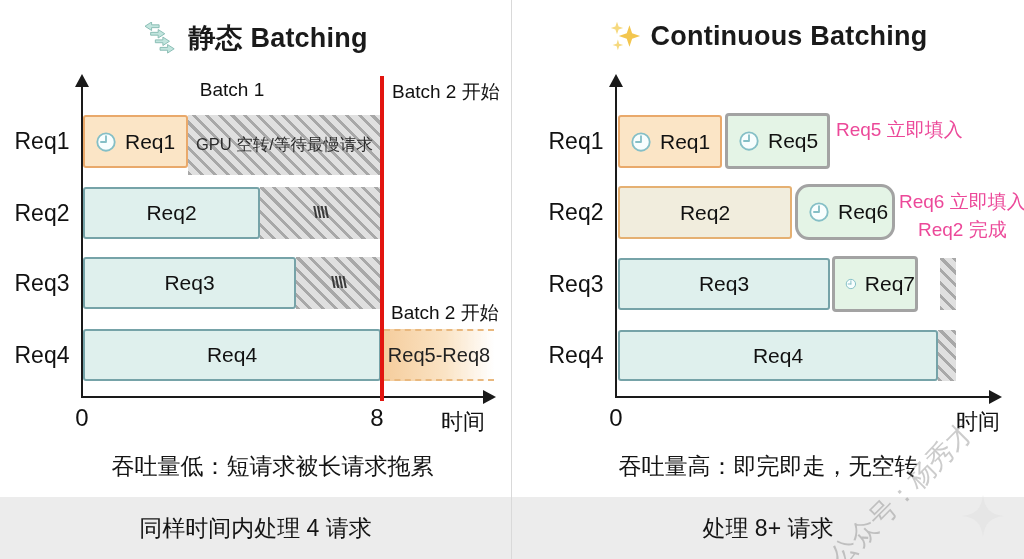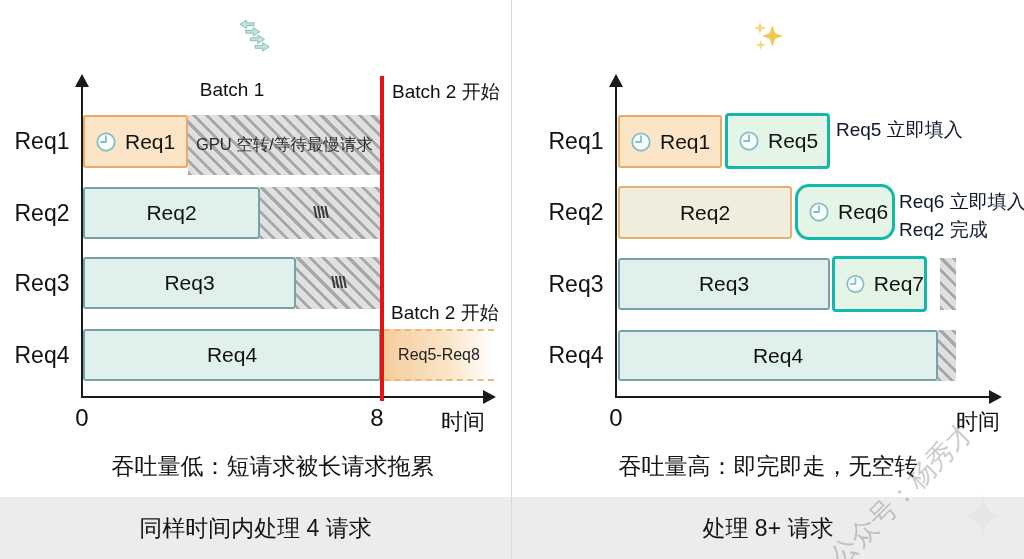--- a/index.html
+++ b/index.html
@@ -14,60 +14,61 @@
     font-size:27px; font-weight:600; letter-spacing:0.2px; }
   .batch-label { font-size:19px; color:#111; }
   .row-label { display:flex; align-items:center; justify-content:center;
     font-size:23px; color:#111; }
   .bar { display:flex; align-items:center; justify-content:center;
     font-size:21px; color:#111; border-radius:3px; }
   .bar.start { justify-content:flex-start; padding-left:10px; gap:8px; }
   .orange { background:#FBE5C6; border:2px solid #E9A96B; }
   .cream  { background:#F1EDDD; border:2px solid #E5B072; }
   .teal   { background:#DFF0ED; border:2px solid #76A3A8; }
-  .green  { background:#E4F4E6; border:3px solid #14b8a6; border-radius:4px; }
+  .green  { background:#E4F4E6; border:3px solid #a3a3a3; border-radius:4px; }
   .hatch  { background-color:#E0E0E0;
     background-image:repeating-linear-gradient(45deg,#A8A8A8 0 3px,transparent 3px 9px);
     display:flex; align-items:center; justify-content:center; }
   .hatch-text { font-size:16.5px; color:#2c2c2c; }
   .hatch-mark { font-size:17px; font-weight:bold; color:#3a3a3a; letter-spacing:-1px; }
   .axis-v { width:2px; background:#1a1a1a; }
   .axis-h { height:2px; background:#1a1a1a; }
   .arrow-up { width:0; height:0; border-left:7px solid transparent;
     border-right:7px solid transparent; border-bottom:13px solid #1a1a1a; }
   .arrow-right { width:0; height:0; border-top:7px solid transparent;
     border-bottom:7px solid transparent; border-left:13px solid #1a1a1a; }
   .redline { width:4px; background:#E2150F; }
   .tick { font-size:24px; color:#111; text-align:center; }
   .time-label { font-size:22px; color:#111; }
   .caption { width:512px; text-align:center; font-size:23px; color:#141414; }
   .footer-bar { background:#ECECEC; display:flex; align-items:center;
     justify-content:center; font-size:23px; color:#141414; }
   .overflow-box { display:flex; align-items:center; justify-content:center;
-    font-size:16px; color:#222;
+    font-size:20px; color:#222;
     background:linear-gradient(90deg,#F5CD9D 0%,#FAE3C4 55%,rgba(250,236,214,0) 100%);
     border-top:2px dashed #E9B87E; border-bottom:2px dashed #E9B87E; }
-  .note { font-size:19px; color:#0f172a; line-height:28px; white-space:nowrap; }
+  .note { font-size:19px; color:#ec4899; line-height:28px; white-space:nowrap;text-align:center; }
   .divider { width:1px; background:#D9D9D9; }
   .watermark { font-size:27px; color:rgba(110,110,110,0.35);
     transform:rotate(-45deg); white-space:nowrap; }
   svg { display:block; }
 </style>
 </head>
 <body>
 
 <div class="abs panel-title" style="left:0; top:20; width:512px; top:20px;">
   <svg width="34" height="32" viewBox="0 0 36 34" aria-hidden="true">
     <g fill="#C2E5DE" stroke="#86BBB2" stroke-width="1" stroke-linejoin="round">
       <path transform="translate(16,0) scale(-1,1)" d="M0,3 h8 V0 l7,4.5 L8,9 V6 H0 Z"></path>
       <path transform="translate(7,8)" d="M0,3 h8 V0 l7,4.5 L8,9 V6 H0 Z"></path>
       <path transform="translate(12,16)" d="M0,3 h8 V0 l7,4.5 L8,9 V6 H0 Z"></path>
       <path transform="translate(17,24)" d="M0,3 h8 V0 l7,4.5 L8,9 V6 H0 Z"></path>
     </g>
   </svg>
+  <span>静态 Batching</span>
 </div>
 
 <div class="abs batch-label" style="left:82px; top:79px; width:300px; text-align:center;">Batch 1</div>
 <div class="abs batch-label" style="left:392px; top:79px;">Batch 2 开始</div>
 
 <div class="abs arrow-up" style="left:75px; top:74px;"></div>
 <div class="abs axis-v" style="left:81px; top:85px; height:313px;"></div>
 <div class="abs axis-h" style="left:81px; top:396px; width:403px;"></div>
 <div class="abs arrow-right" style="left:483px; top:390px;"></div>
 
@@ -116,20 +117,21 @@
 <div class="abs time-label" style="left:441px; top:407px;">时间</div>
 
 <div class="abs caption" style="left:0; top:451px;padding-left:33px;">吞吐量低：短请求被长请求拖累</div>
 
 <div class="abs panel-title" style="left:512px; top:20px; width:512px;">
   <svg width="32" height="32" viewBox="0 0 36 36" aria-hidden="true">
     <path d="M23,6 L26,15 L35,18 L26,21 L23,30 L20,21 L11,18 L20,15 Z" fill="#F3C64F"></path>
     <path d="M9,2 L10.8,7.2 L16,9 L10.8,10.8 L9,16 L7.2,10.8 L2,9 L7.2,7.2 Z" fill="#F6D97E"></path>
     <path d="M10,22 L11.4,26.6 L16,28 L11.4,29.4 L10,34 L8.6,29.4 L4,28 L8.6,26.6 Z" fill="#F6D97E"></path>
   </svg>
+  <span>Continuous Batching</span>
 </div>
 
 <div class="abs arrow-up" style="left:609px; top:74px;"></div>
 <div class="abs axis-v" style="left:615px; top:85px; height:313px;"></div>
 <div class="abs axis-h" style="left:615px; top:396px; width:375px;"></div>
 <div class="abs arrow-right" style="left:989px; top:390px;"></div>
 
 <div class="abs row-label" style="left:546px; top:115px; width:60px; height:53px;">Req1</div>
 <div class="abs row-label" style="left:546px; top:186px; width:60px; height:53px;">Req2</div>
 <div class="abs row-label" style="left:546px; top:258px; width:60px; height:52px;">Req3</div>
@@ -164,21 +166,21 @@
   <span>Req6</span>
 </div>
 <div class="abs note" style="left:899px; top:188px;">
   <div>Req6 立即填入</div>
   <div>Req2 完成</div>
 </div>
 
 <div class="abs bar teal" style="left:618px; top:258px; width:212px; height:52px;">
   <span>Req3</span>
 </div>
-<div class="abs bar green start" style="left:832px; top:256px; width:95px; height:56px;">
+<div class="abs bar green start" style="left:832px; top:256px; width:86px; height:56px;">
   <svg width="22" height="22" viewBox="0 0 24 24">
     <circle cx="12" cy="12" r="9.5" fill="#F8FEFE" stroke="#85BFC6" stroke-width="2"></circle>
     <path d="M12 12 L12 5.5 M12 12 L6.5 12" stroke="#85BFC6" stroke-width="2" stroke-linecap="round" fill="none"></path>
   </svg>
   <span>Req7</span>
 </div>
 <div class="abs hatch" style="left:940px; top:258px; width:16px; height:52px;"></div>
 
 <div class="abs bar teal" style="left:618px; top:330px; width:320px; height:51px;">
   <span>Req4</span>

